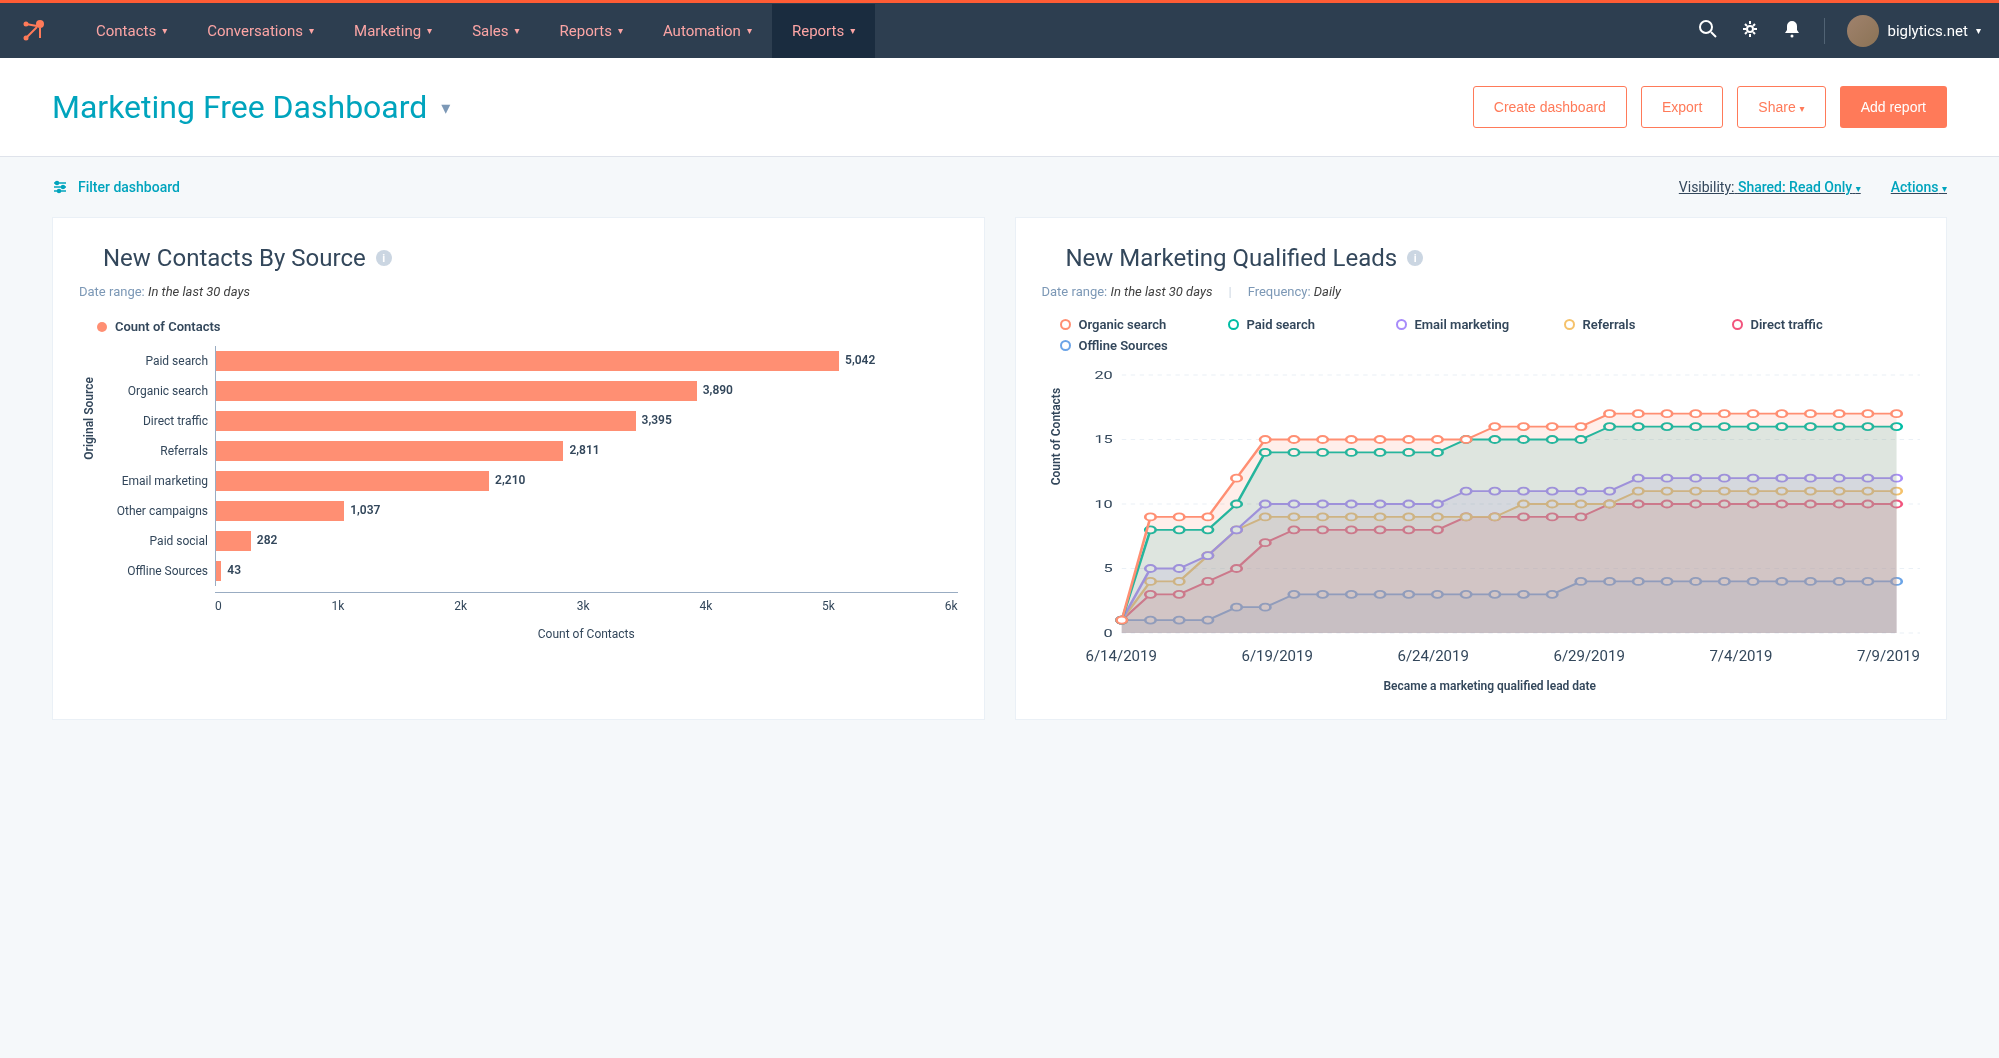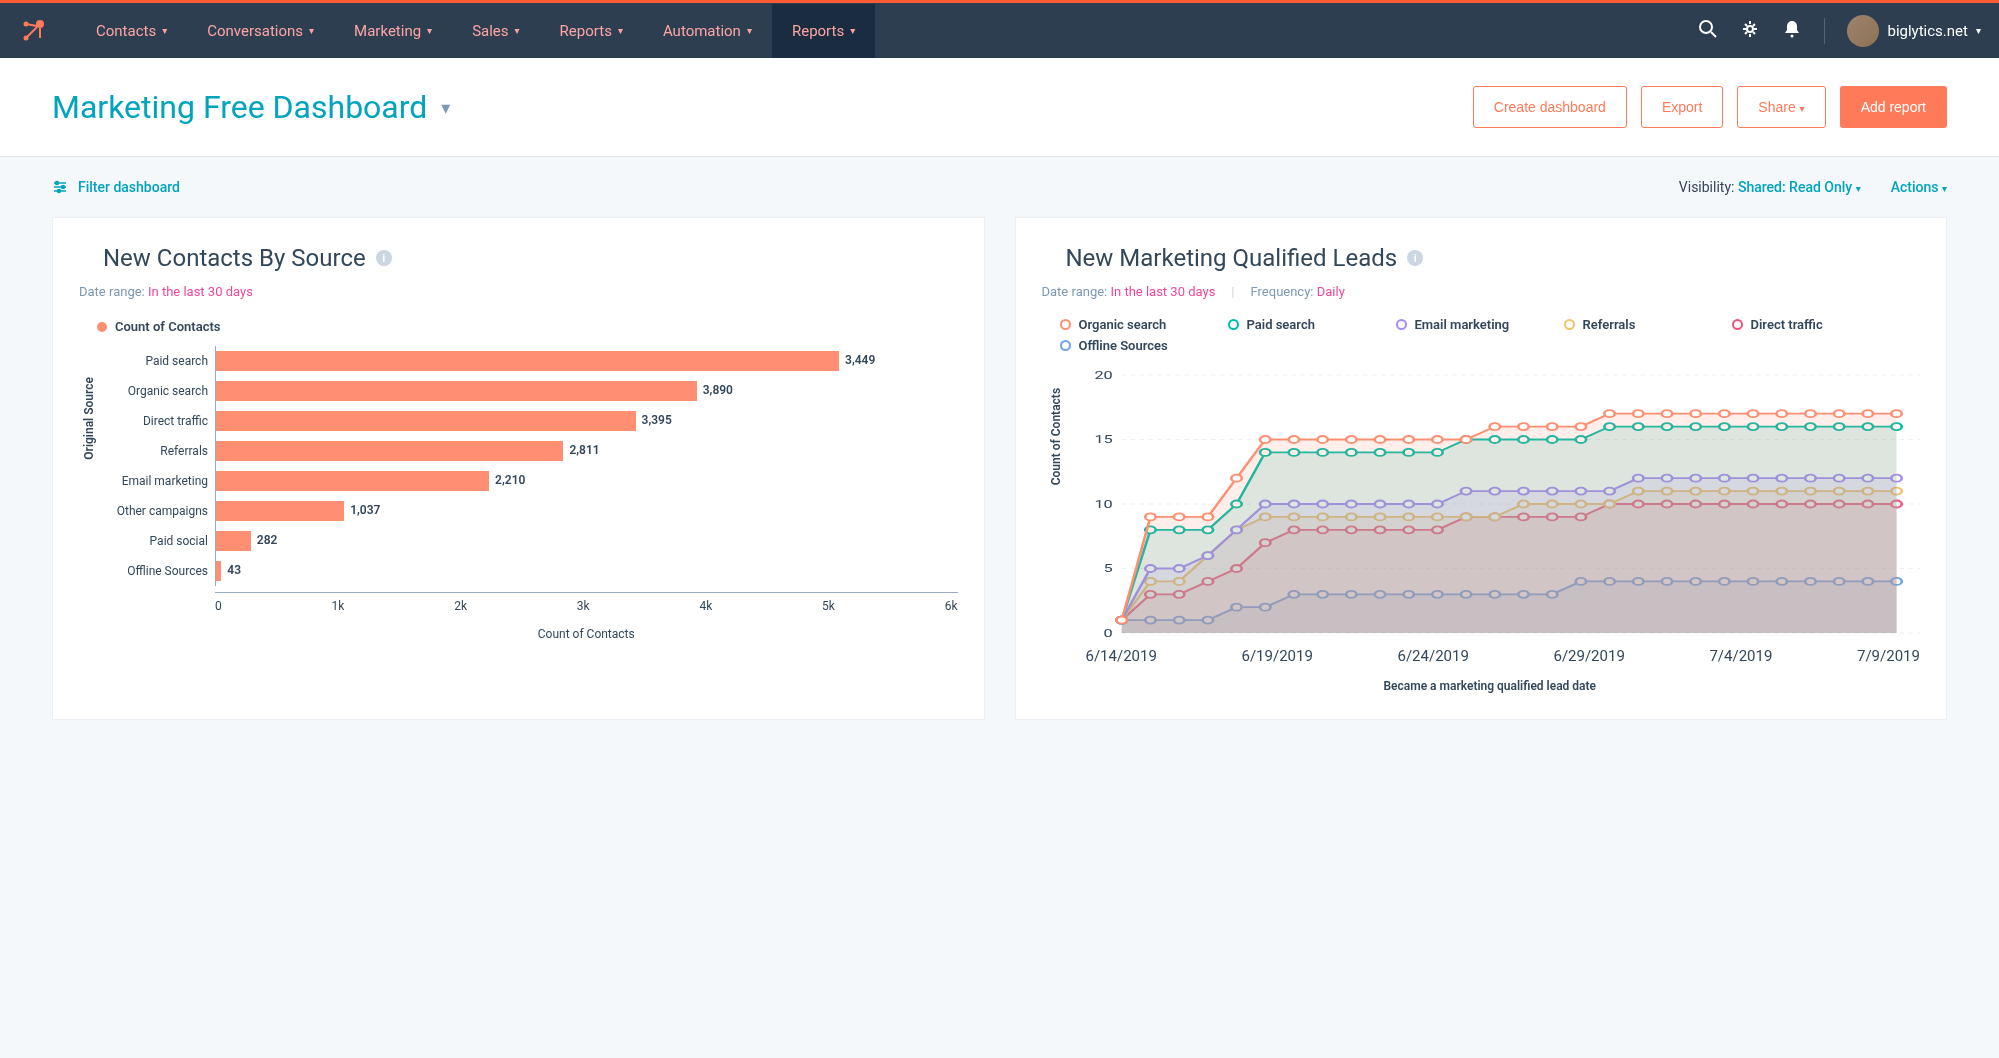--- a/index.html
+++ b/index.html
@@ -25,31 +25,31 @@
 .page-header { background: #fff; border-bottom: 1px solid #dfe3eb; padding: 28px 52px; display: flex; align-items: center; }
 .page-title { color: #00a4bd; font-size: 32px; font-weight: 400; display: flex; align-items: center; gap: 14px; cursor: pointer; }
 .header-actions { margin-left: auto; display: flex; gap: 14px; }
 .btn { border-radius: 3px; padding: 12px 20px; font-size: 14px; font-weight: 500; cursor: pointer; border: 1px solid transparent; }
 .btn-outline { background: #fff; border-color: #ff7a59; color: #ff7a59; }
 .btn-primary { background: #ff7a59; color: #fff; }
 
 
 .sub-header { display: flex; align-items: center; padding: 22px 52px; font-size: 14px; }
 .filter-link { color: #00a4bd; display: flex; align-items: center; gap: 10px; cursor: pointer; font-weight: 500; }
-.sub-right { margin-left: auto; display: flex; align-items: center; gap: 30px; }
+.sub-right { margin-left: auto; display: flex; align-items: center; gap: 30px; text-decoration: underline; }
 .visibility-label { color: #33475b; }
 .visibility-value, .actions-link { color: #00a4bd; cursor: pointer; font-weight: 500; }
 
 
 .cards { display: flex; gap: 30px; padding: 0 52px 40px; }
 .card { background: #fff; flex: 1; padding: 26px; border: 1px solid #eaf0f6; }
 .card-title { font-size: 24px; color: #33475b; font-weight: 400; display: flex; align-items: center; gap: 10px; margin-left: 24px; }
 .info-icon { width: 16px; height: 16px; border-radius: 50%; background: #cbd6e2; color: #fff; font-size: 11px; display: inline-flex; align-items: center; justify-content: center; font-weight: bold; }
 .card-meta { color: #7c98b6; font-size: 13px; margin-top: 12px; display: flex; gap: 16px; }
-.meta-value { color: #ec4899; }
+.meta-value { color: #404040; font-style: italic; }
 .meta-sep { color: #cbd6e2; }
 
 
 .bar-legend { display: flex; align-items: center; gap: 8px; margin: 20px 0 12px 18px; font-size: 13px; font-weight: 600; color: #33475b; }
 .dot { width: 10px; height: 10px; border-radius: 50%; display: inline-block; }
 .bar-chart { position: relative; margin-left: 18px; padding-left: 0; }
 .ylabel-bar { position: absolute; left: -8px; top: 50%; transform: rotate(-90deg) translateX(50%); transform-origin: left center; font-size: 12px; font-weight: 600; color: #33475b; white-space: nowrap; }
 .bar-area { margin-left: 118px; border-left: 1px solid #99acc2; position: relative; }
 .bar-row { display: flex; align-items: center; height: 30px; }
 .bar-cat { width: 118px; text-align: right; padding-right: 8px; font-size: 12px; color: #33475b; position: absolute; left: -118px; }
@@ -184,21 +184,21 @@
       <span class="dot" style="background:#ff8f73"></span>
       <span>Count of Contacts</span>
     </div>
     <div class="bar-chart">
       <div class="ylabel-bar">Original Source</div>
       <div class="bar-area" id="bar-area">
           <div class="bar-row">
     <div class="bar-cat">Paid search</div>
     <div class="bar-track">
       <div class="bar-fill" style="width:84.03333333333333%"></div>
-      <div class="bar-val" style="left:84.03333333333333%">3,449</div>
+      <div class="bar-val" style="left:84.03333333333333%">5,042</div>
     </div>
           </div>
           <div class="bar-row">
     <div class="bar-cat">Organic search</div>
     <div class="bar-track">
       <div class="bar-fill" style="width:64.83333333333333%"></div>
       <div class="bar-val" style="left:64.83333333333333%">3,890</div>
     </div>
           </div>
           <div class="bar-row">

